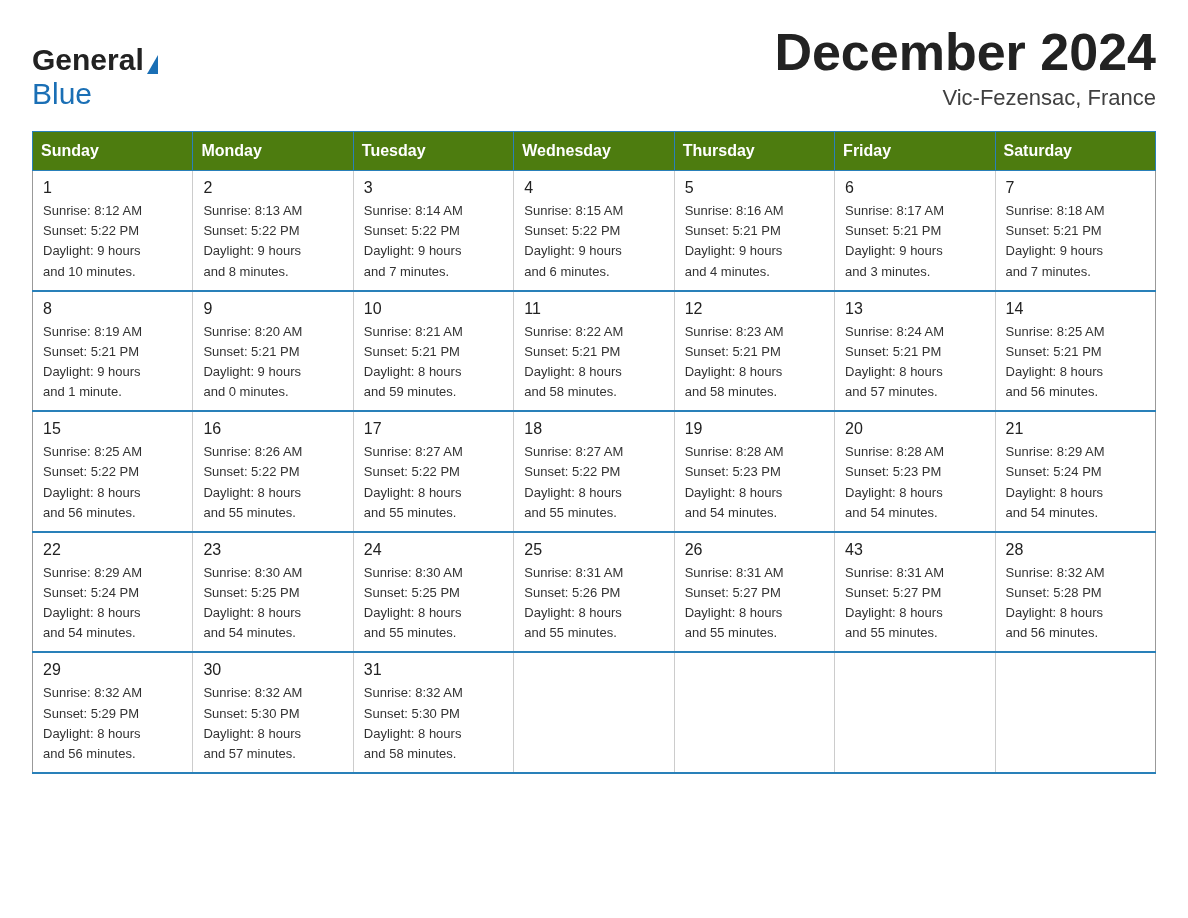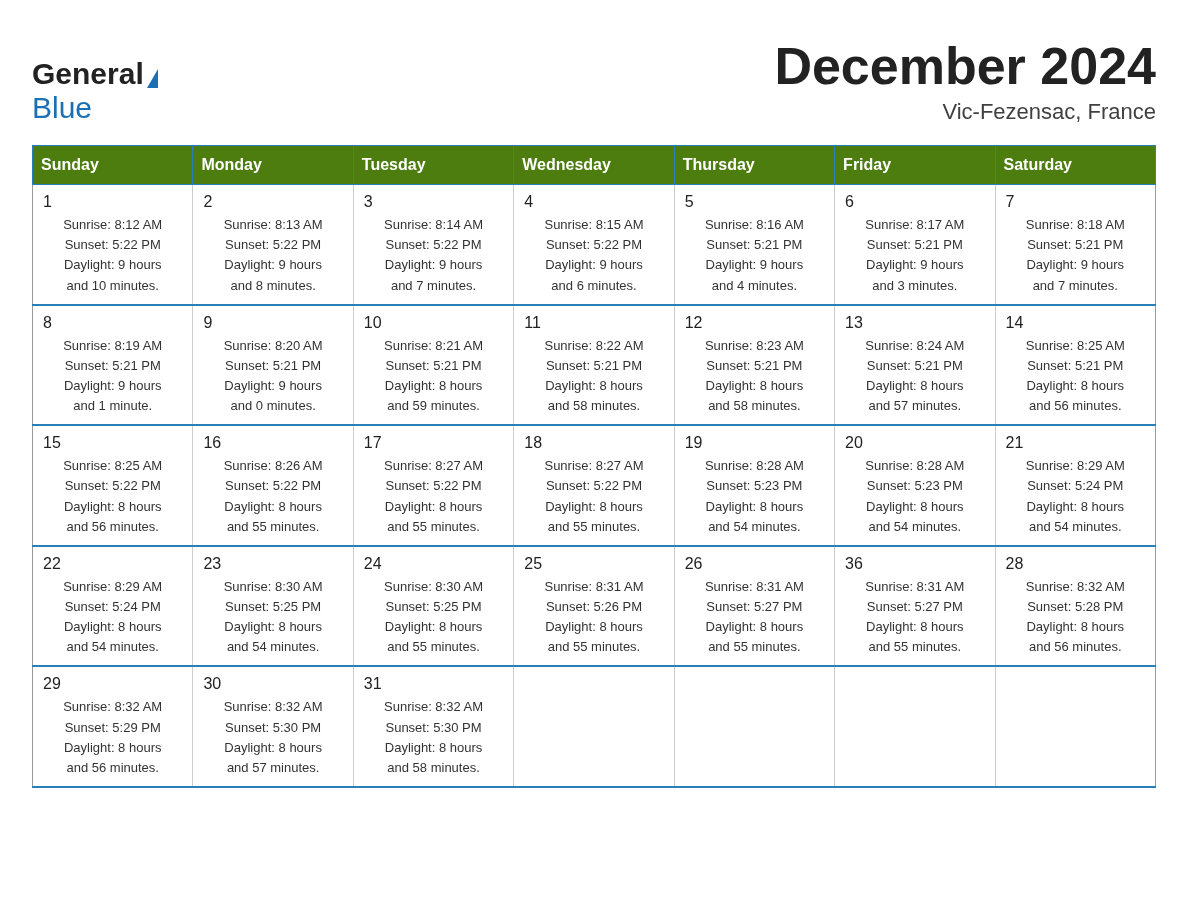--- a/index.html
+++ b/index.html
@@ -20,21 +20,20 @@
       display: flex;
       flex-direction: column;
       align-items: flex-start;
     }
     .logo-line {
       display: flex;
       align-items: center;
     }
     .title-block {
       text-align: right;
-      margin-top: 14px;
     }
     .month-title {
       font-size: 52px;
       font-weight: bold;
       color: #222;
       line-height: 1.1;
     }
     .location {
       font-size: 22px;
       color: #404040;
@@ -71,21 +70,20 @@
       font-size: 16px;
       font-weight: normal;
       color: #222;
       display: block;
       margin-bottom: 4px;
     }
     .day-info {
       font-size: 13px;
       line-height: 1.55;
       color: #333;
-      text-align: center;
     }
     .empty-cell {
       background: #fff;
     }
     .logo-text-general {
       font-size: 30px;
       font-weight: bold;
       color: #222;
     }
     .logo-arrow {
@@ -368,21 +366,21 @@
         <td>
         <span class="day-number">26</span>
         <div class="day-info">
           <span>Sunrise: 8:31 AM</span><br>
           <span>Sunset: 5:27 PM</span><br>
           <span>Daylight: 8 hours</span><br>
           <span>and 55 minutes.</span>
         </div>
       </td>
         <td>
-        <span class="day-number">36</span>
+        <span class="day-number">43</span>
         <div class="day-info">
           <span>Sunrise: 8:31 AM</span><br>
           <span>Sunset: 5:27 PM</span><br>
           <span>Daylight: 8 hours</span><br>
           <span>and 55 minutes.</span>
         </div>
       </td>
         <td>
         <span class="day-number">28</span>
         <div class="day-info">

